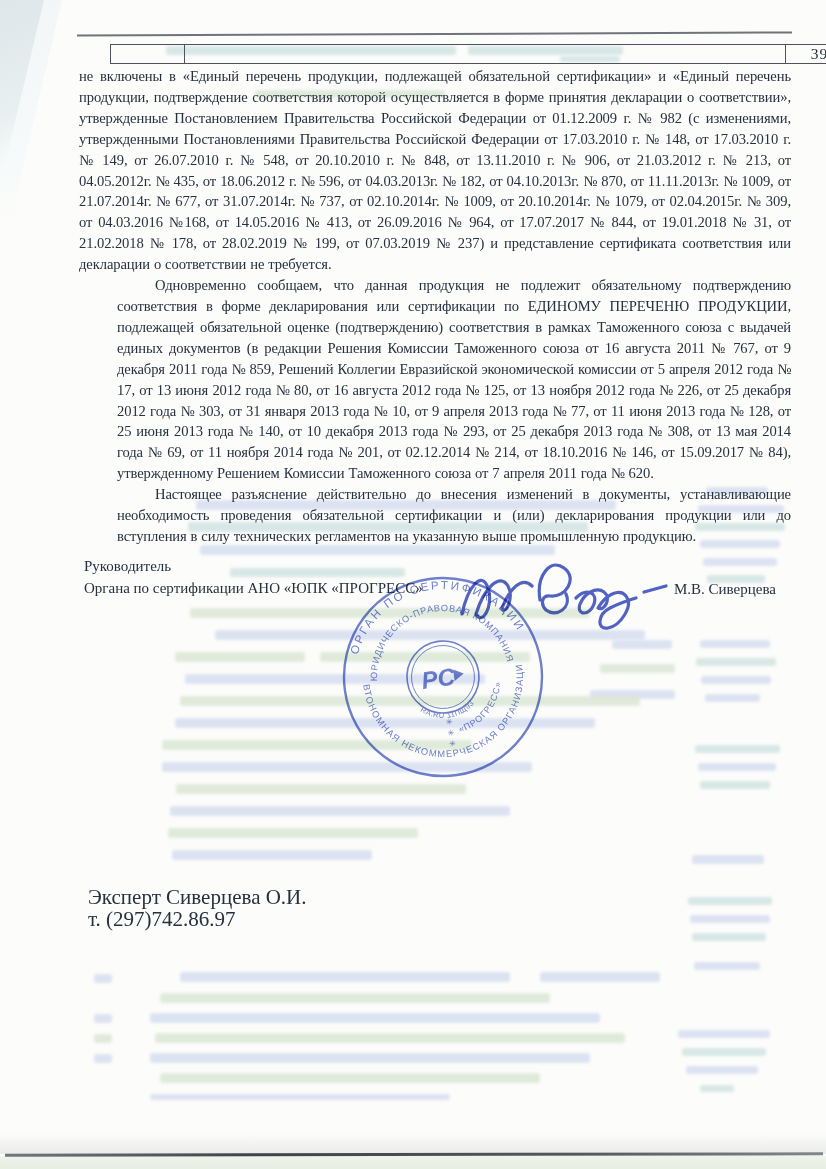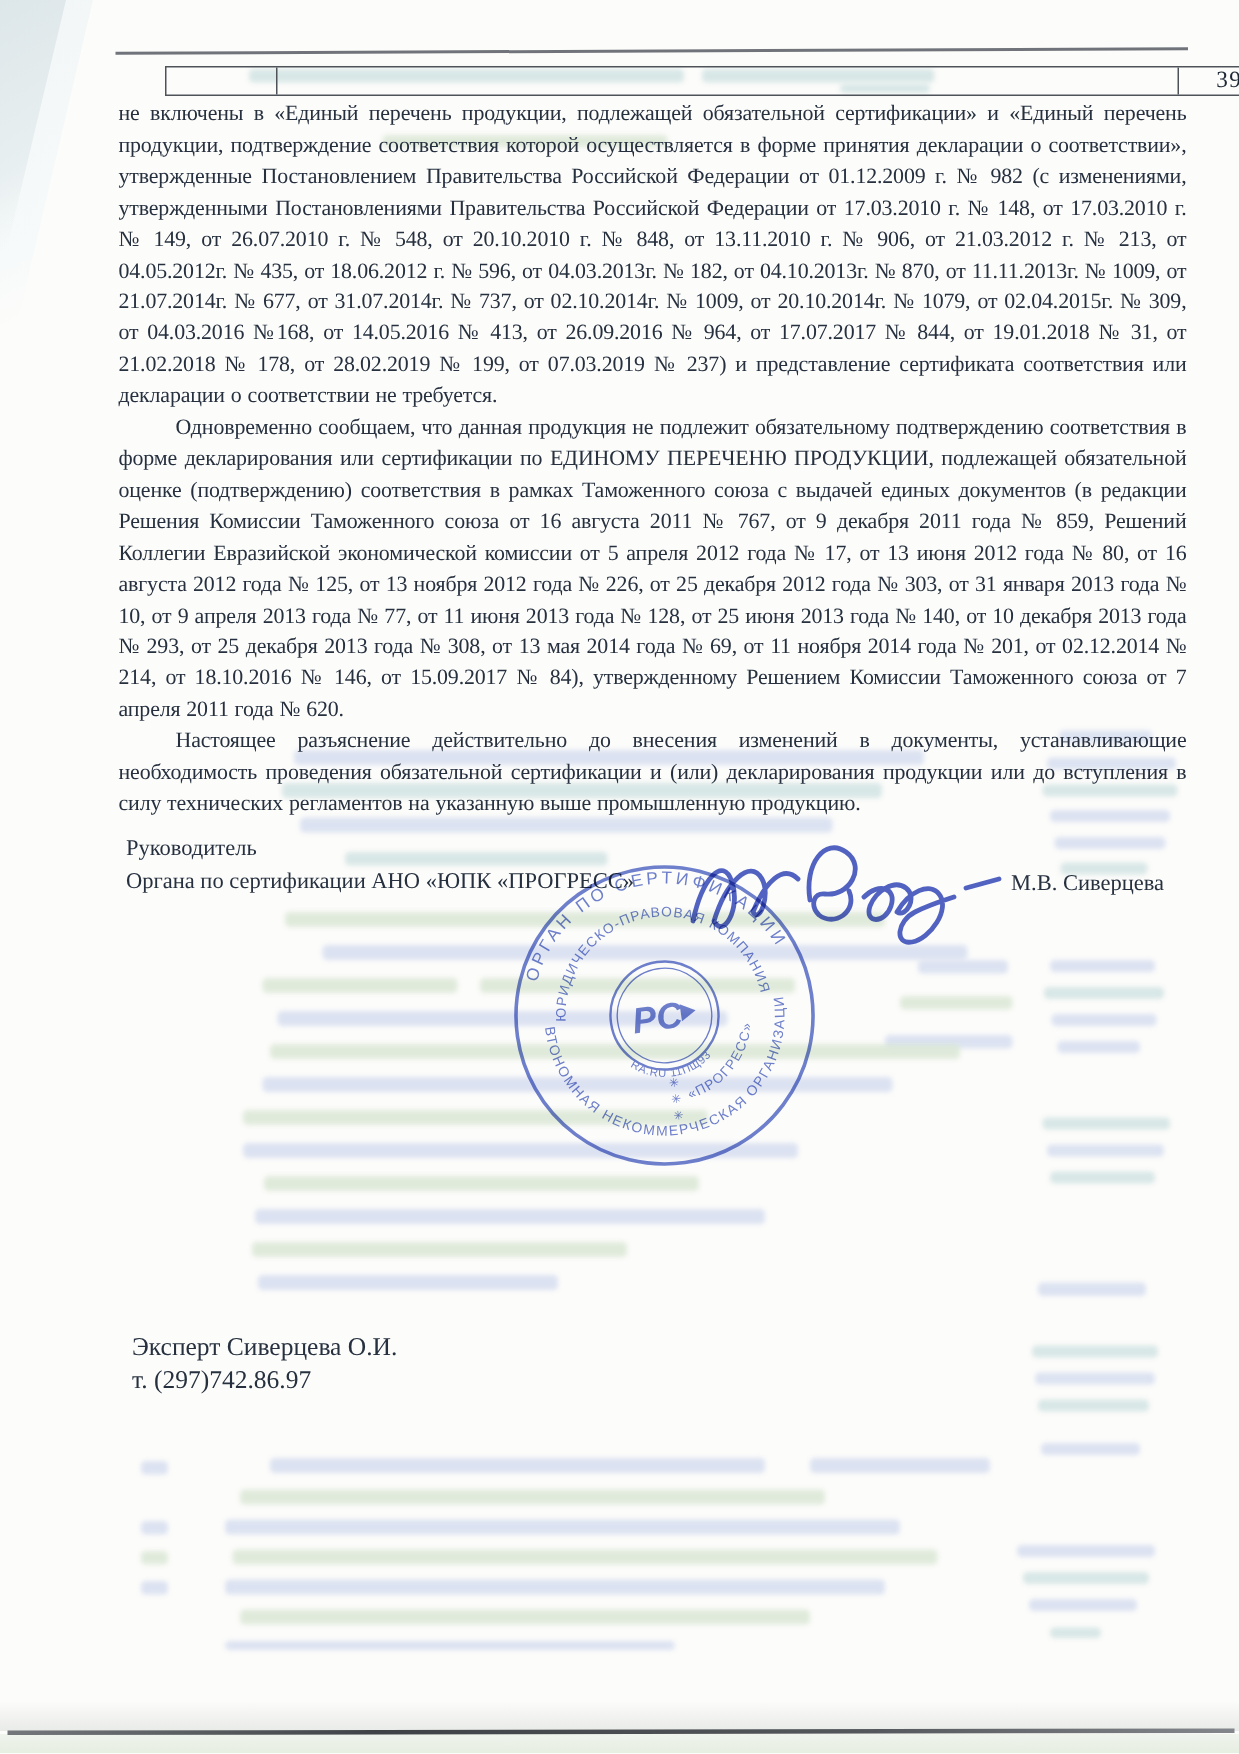--- a/index.html
+++ b/index.html
@@ -26,28 +26,28 @@
   .rc1{width:73px;border-right:1.5px solid #4e535a;}
   .rc2{flex:1;border-right:1.5px solid #4e535a;}
   .rc3{width:137px;display:flex;align-items:center;justify-content:center;
        font-size:15.5px;font-weight:500;letter-spacing:1px;color:#1f2835;}
 
   
   .body-text{position:absolute;left:79px;top:66px;width:712px;z-index:2;
              font-size:14.6px;line-height:20.9px;text-align:justify;
              letter-spacing:-0.1px;word-spacing:0.4px;}
   .body-text p{margin:0;}
-  .body-text p.indent{text-indent:38px;}
+  .body-text p.indent{text-indent:38px;margin-left:38px;}
 
   
   .sig-title{position:absolute;left:84px;top:556px;z-index:2;font-size:15px;line-height:21.5px;}
   .sig-name{position:absolute;left:674px;top:581px;z-index:2;font-size:15px;}
 
   
-  .footer{position:absolute;left:88px;top:887px;z-index:2;font-size:17px;line-height:21.5px;}
+  .footer{position:absolute;left:88px;top:887px;z-index:2;font-size:21px;line-height:21.5px;}
 
   
   .stamp-svg{position:absolute;left:336px;top:570px;width:214px;height:214px;z-index:3;
              mix-blend-mode:multiply;opacity:.88;transform:rotate(-8deg);}
   .stamp-svg text{font-family:"Liberation Sans", sans-serif;fill:#5b6fc9;}
   .sig-svg{position:absolute;left:448px;top:542px;width:230px;height:120px;z-index:4;
            mix-blend-mode:multiply;opacity:.92;}
 
   
   .bottom-shadow{position:absolute;left:0;top:1134px;width:826px;height:20px;z-index:2;

